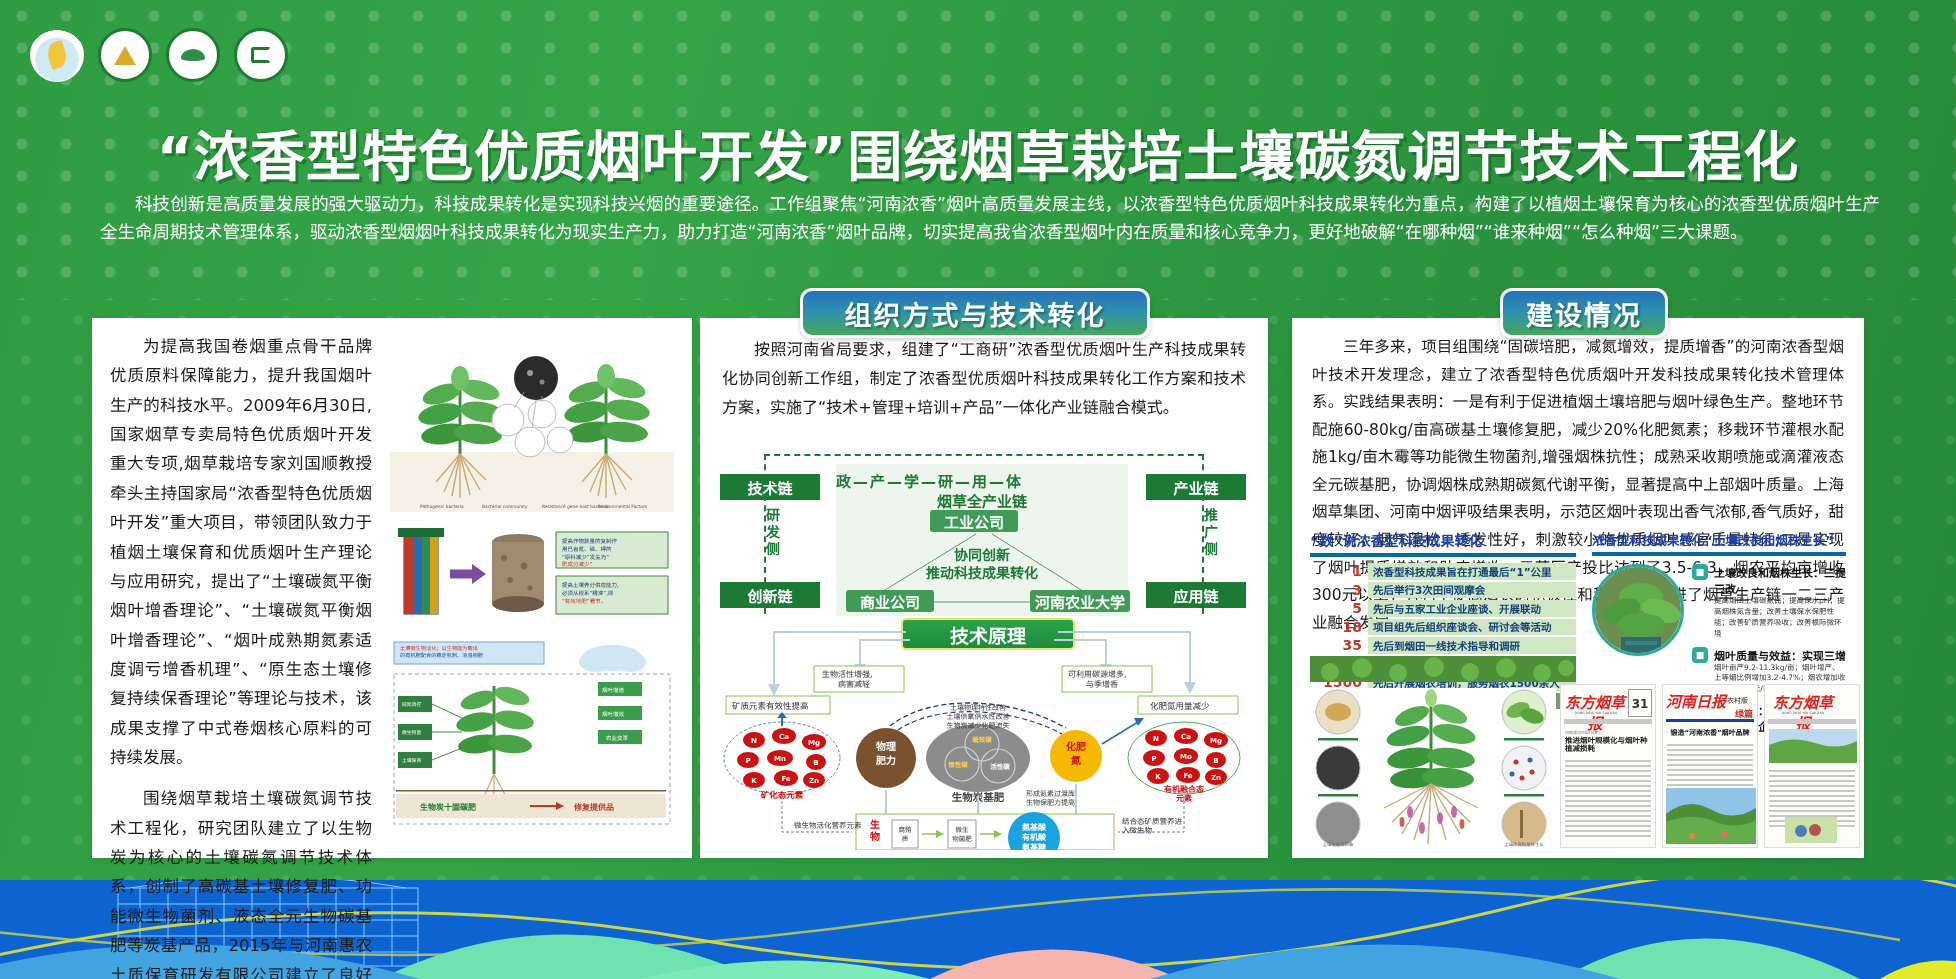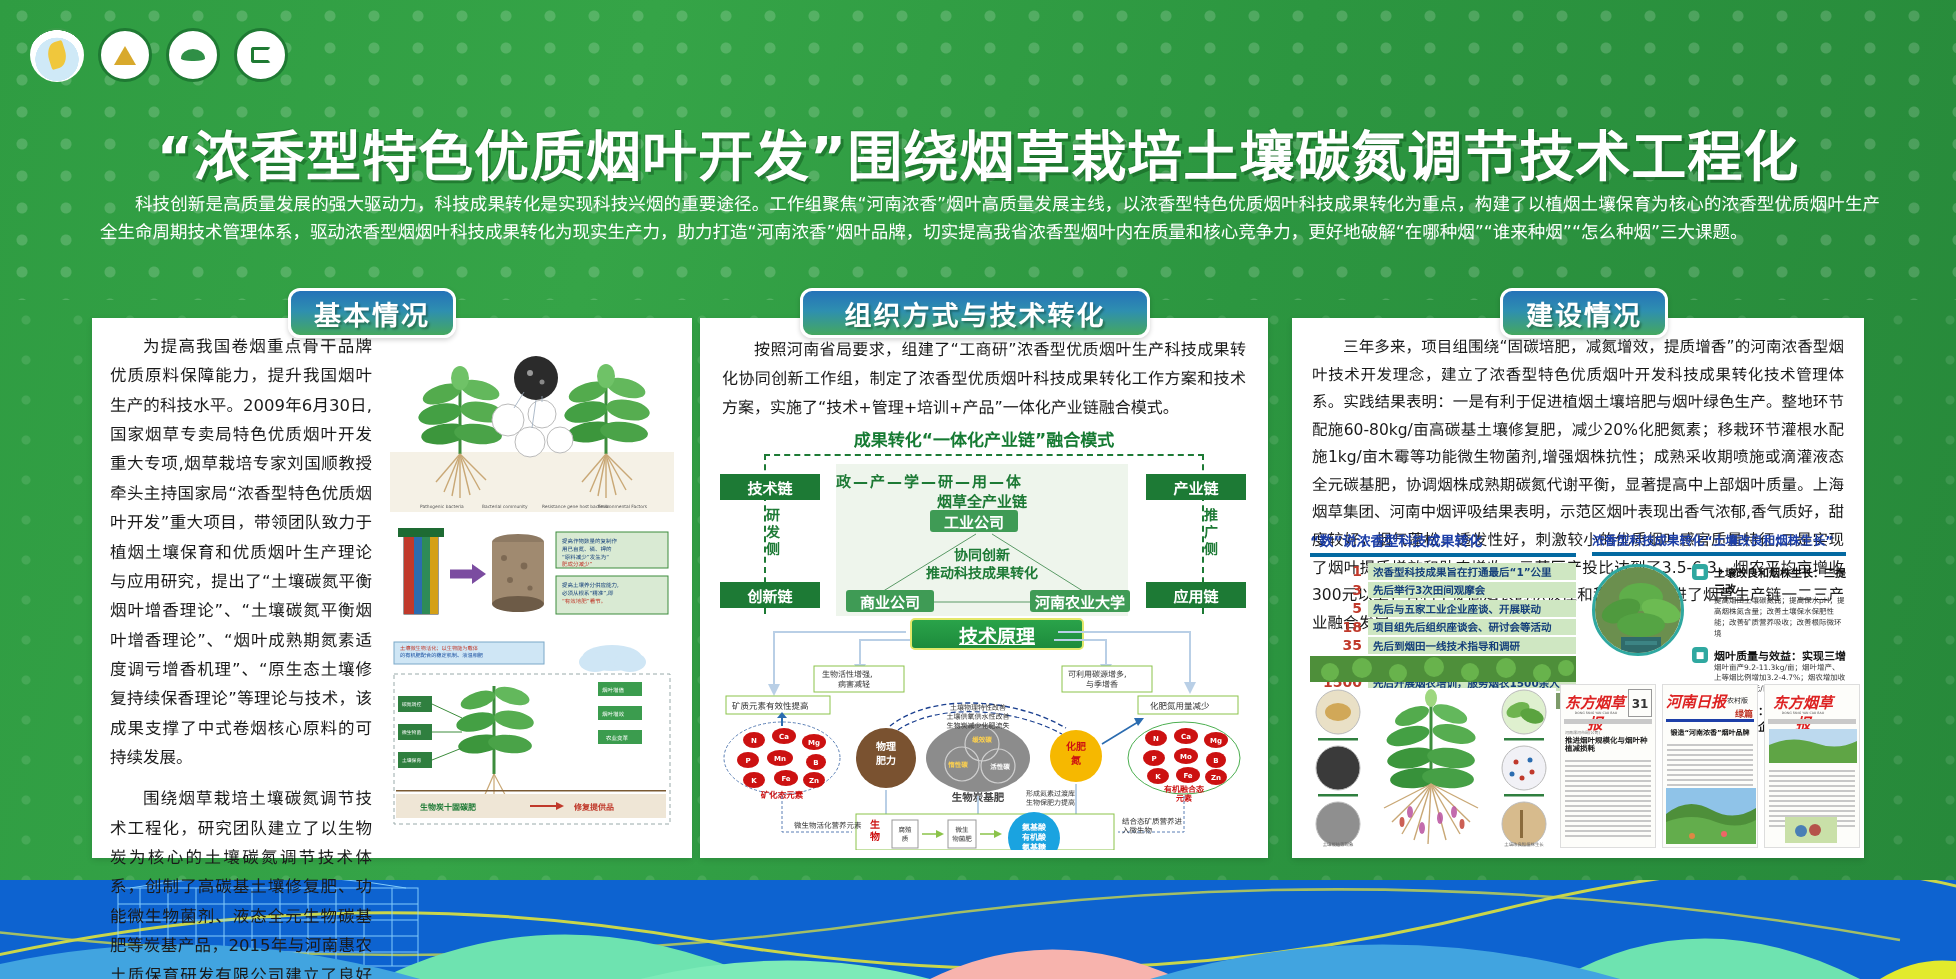--- a/index.html
+++ b/index.html
@@ -138,23 +138,20 @@
         <div class="mark"></div>
       </div>
     <div class="logo l4">
         <div class="mark"></div>
       </div>
   </div>
 
   <div class="main-title">“浓香型特色优质烟叶开发”围绕烟草栽培土壤碳氮调节技术工程化</div>
   <div class="intro">科技创新是高质量发展的强大驱动力，科技成果转化是实现科技兴烟的重要途径。工作组聚焦“河南浓香”烟叶高质量发展主线，以浓香型特色优质烟叶科技成果转化为重点，构建了以植烟土壤保育为核心的浓香型优质烟叶生产全生命周期技术管理体系，驱动浓香型烟烟叶科技成果转化为现实生产力，助力打造“河南浓香”烟叶品牌，切实提高我省浓香型烟叶内在质量和核心竞争力，更好地破解“在哪种烟”“谁来种烟”“怎么种烟”三大课题。</div>
 
-  <div class="banner" style="left:288px;top:288px;width:168px;">
-    <span>基本情况</span>
-  </div>
   <div class="banner" style="left:800px;top:288px;width:350px;">
     <span>组织方式与技术转化</span>
   </div>
   <div class="banner" style="left:1500px;top:288px;width:168px;">
     <span>建设情况</span>
   </div>
 
   <div class="panel" style="left:92px;top:318px;width:600px;height:540px;">
     <div class="lp-text">
       <div class="body-txt">为提高我国卷烟重点骨干品牌优质原料保障能力，提升我国烟叶生产的科技水平。2009年6月30日,国家烟草专卖局特色优质烟叶开发重大专项,烟草栽培专家刘国顺教授牵头主持国家局“浓香型特色优质烟叶开发”重大项目，带领团队致力于植烟土壤保育和优质烟叶生产理论与应用研究，提出了“土壤碳氮平衡烟叶增香理论”、“土壤碳氮平衡烟叶增香理论”、“烟叶成熟期氮素适度调亏增香机理”、“原生态土壤修复持续保香理论”等理论与技术，该成果支撑了中式卷烟核心原料的可持续发展。</div>
@@ -311,21 +308,20 @@
         <text x="184" y="176" font-size="8" font-weight="bold" fill="#c0392b">修复提供品</text>
         <rect x="4" y="40" width="276" height="150" fill="none" stroke="#9aa" stroke-dasharray="4 3"></rect>
       </svg>
     </div>
   </div>
 
   <div class="panel" style="left:700px;top:318px;width:568px;height:540px;">
     <div class="body-txt" style="position:absolute;left:22px;top:18px;width:524px;font-size:16px;line-height:1.8;">按照河南省局要求，组建了“工商研”浓香型优质烟叶生产科技成果转化协同创新工作组，制定了浓香型优质烟叶科技成果转化工作方案和技术方案，实施了“技术+管理+培训+产品”一体化产业链融合模式。</div>
 
     <div class="cd" style="left:12px;top:108px;width:544px;height:190px;">
-      <div class="cd-title" style="position:absolute;left:0;top:0;width:544px;">成果转化“一体化产业链”融合模式</div>
 
       <div class="dashh" style="left:52px;top:28px;width:440px;"></div>
       <div class="dashv" style="left:52px;top:28px;height:160px;"></div>
       <div class="dashv" style="left:490px;top:28px;height:160px;"></div>
 
       <div class="softgreen" style="left:124px;top:38px;width:292px;height:152px;"></div>
 
       <div class="gbox" style="position:absolute;left:8px;top:48px;width:100px;height:26px;">
         <span>技术链</span>
       </div>
@@ -360,21 +356,21 @@
 
       <div class="gbox2" style="position:absolute;left:134px;top:164px;width:88px;height:22px;">
         <span>商业公司</span>
       </div>
       <div class="gbox2" style="position:absolute;left:318px;top:164px;width:100px;height:22px;">
         <span>河南农业大学</span>
       </div>
     </div>
 
     <div class="cd" style="left:10px;top:300px;width:548px;height:232px;">
-      <div class="tp-head" style="position:absolute;left:200px;top:0;width:174px;height:32px;text-decoration:underline;">
+      <div class="tp-head" style="position:absolute;left:191px;top:0;width:174px;height:32px;">
         <span>技术原理</span>
       </div>
 
       <svg style="position:absolute;left:0;top:0;" width="548" height="232">
 
         <g stroke="#b9cfe6" stroke-width="2" fill="none">
           <path d="M196 14 L64 14 L64 68"></path>
           <path d="M200 22 L150 22 L150 48"></path>
           <path d="M344 22 L396 22 L396 48"></path>
           <path d="M348 14 L480 14 L480 66"></path>

